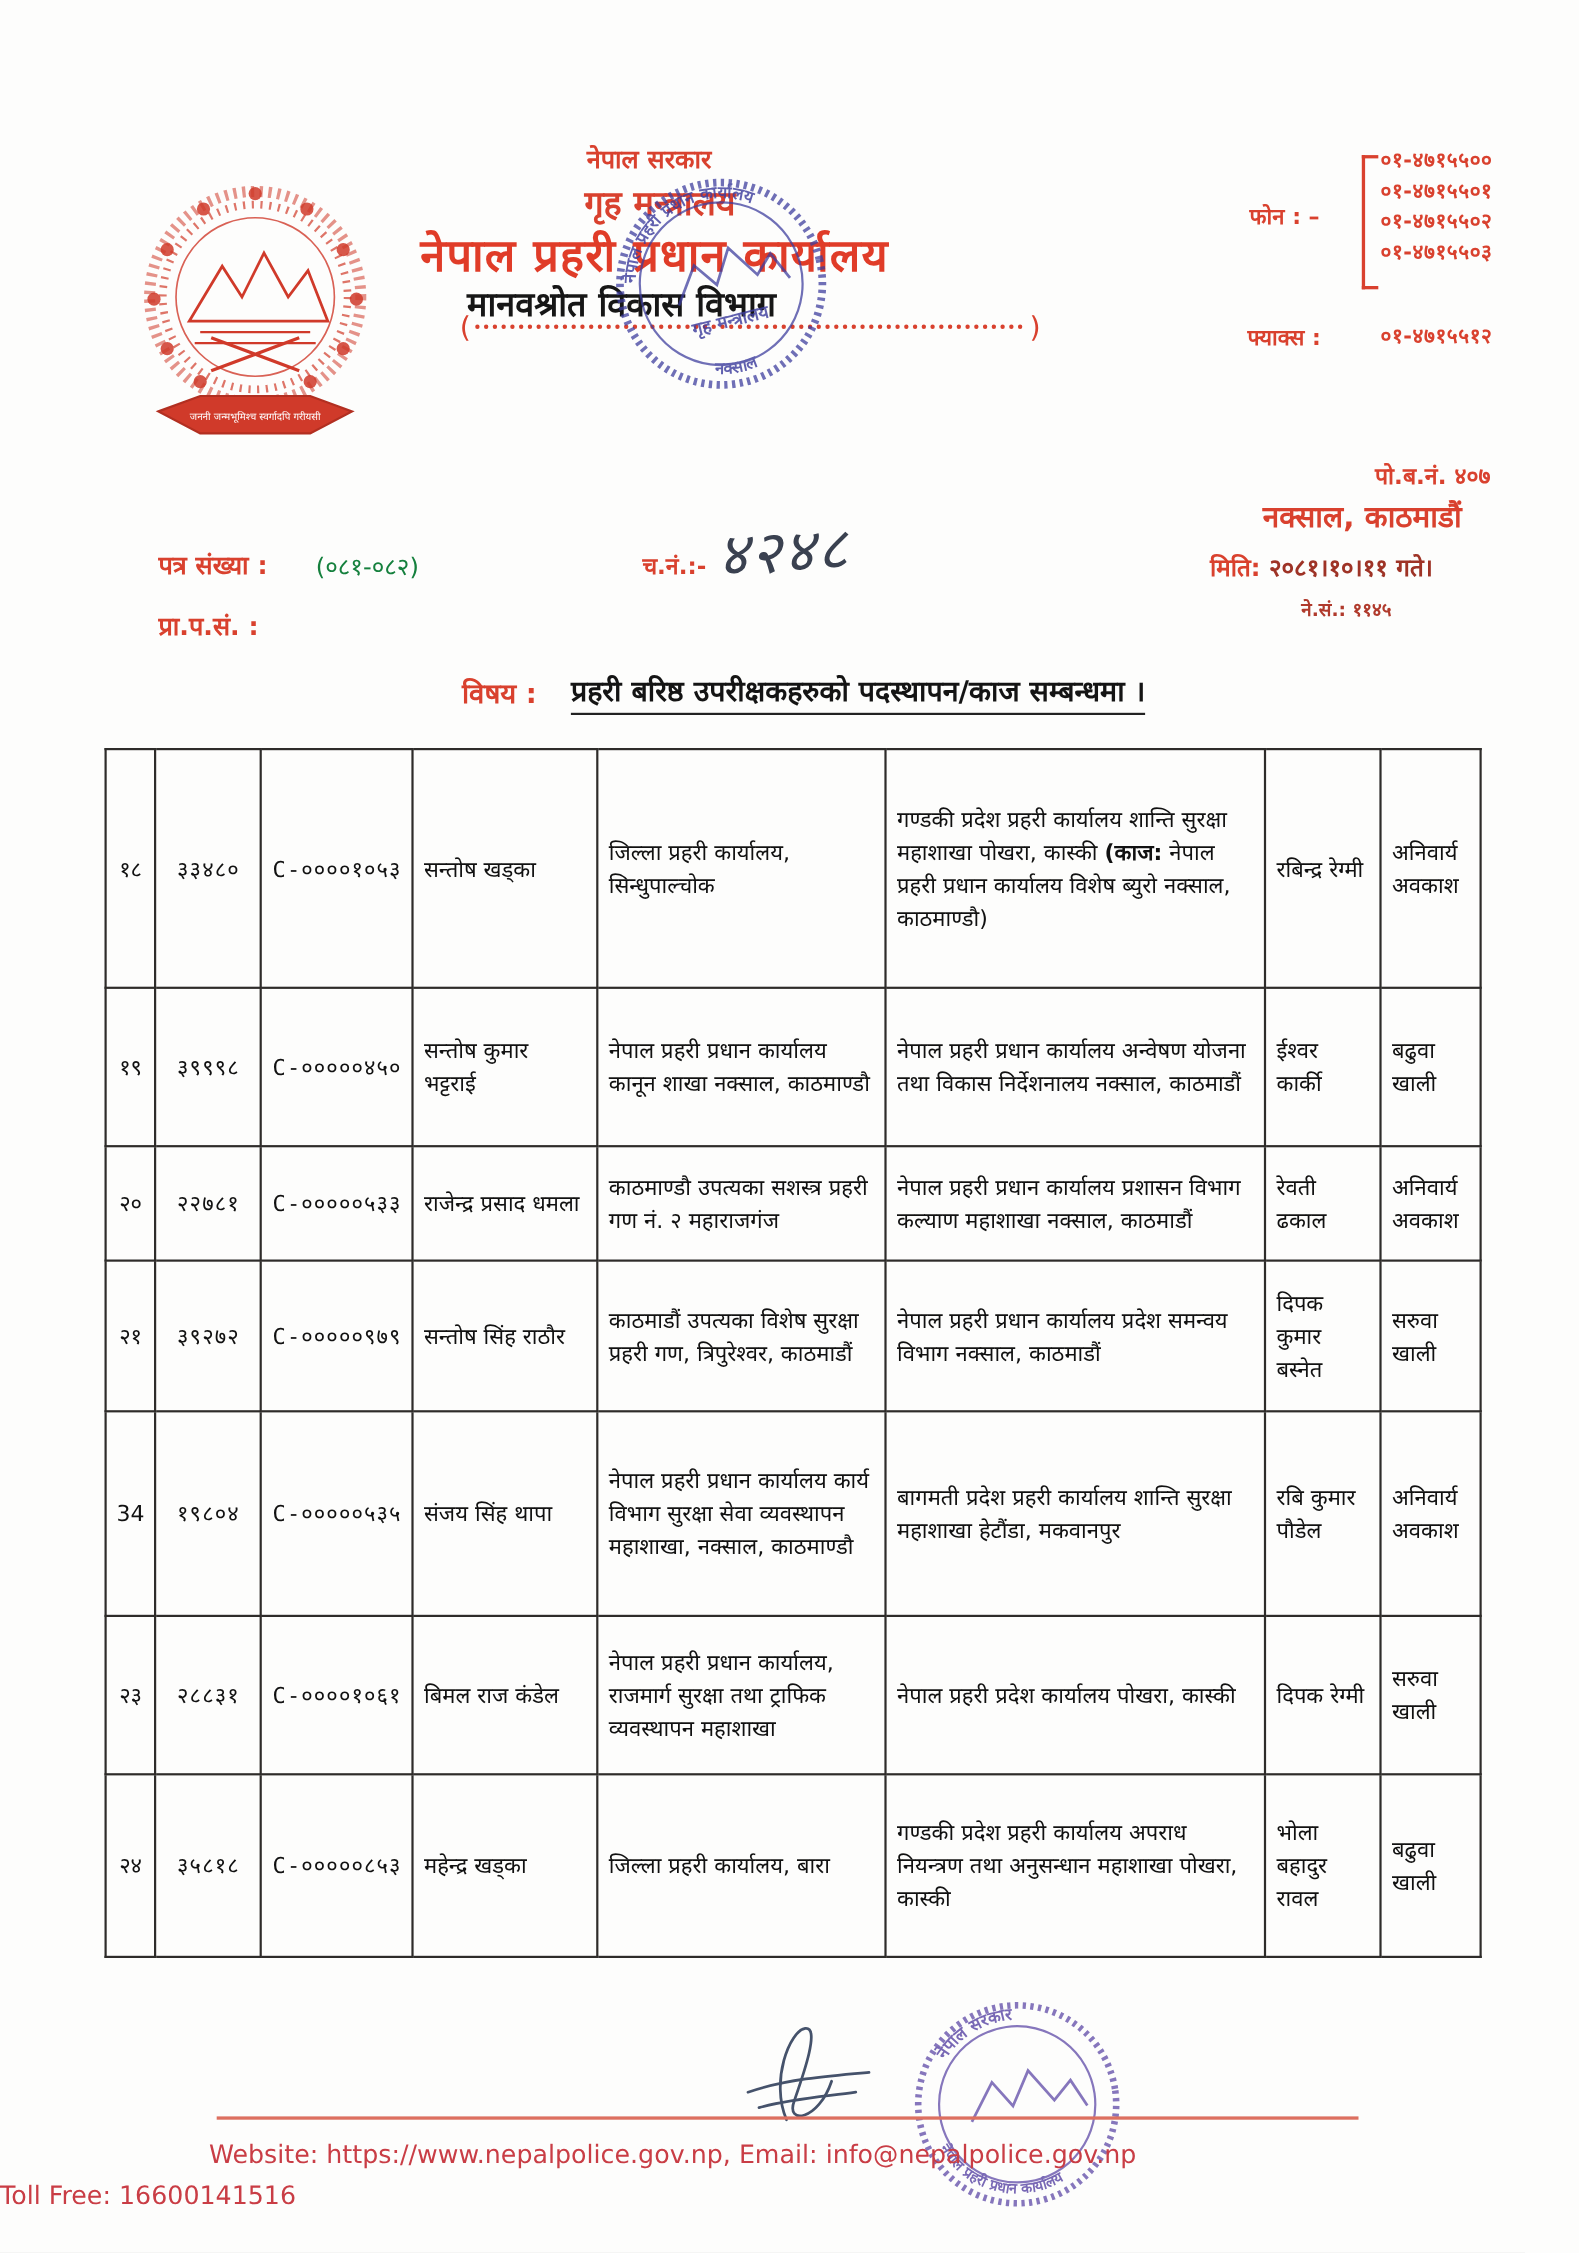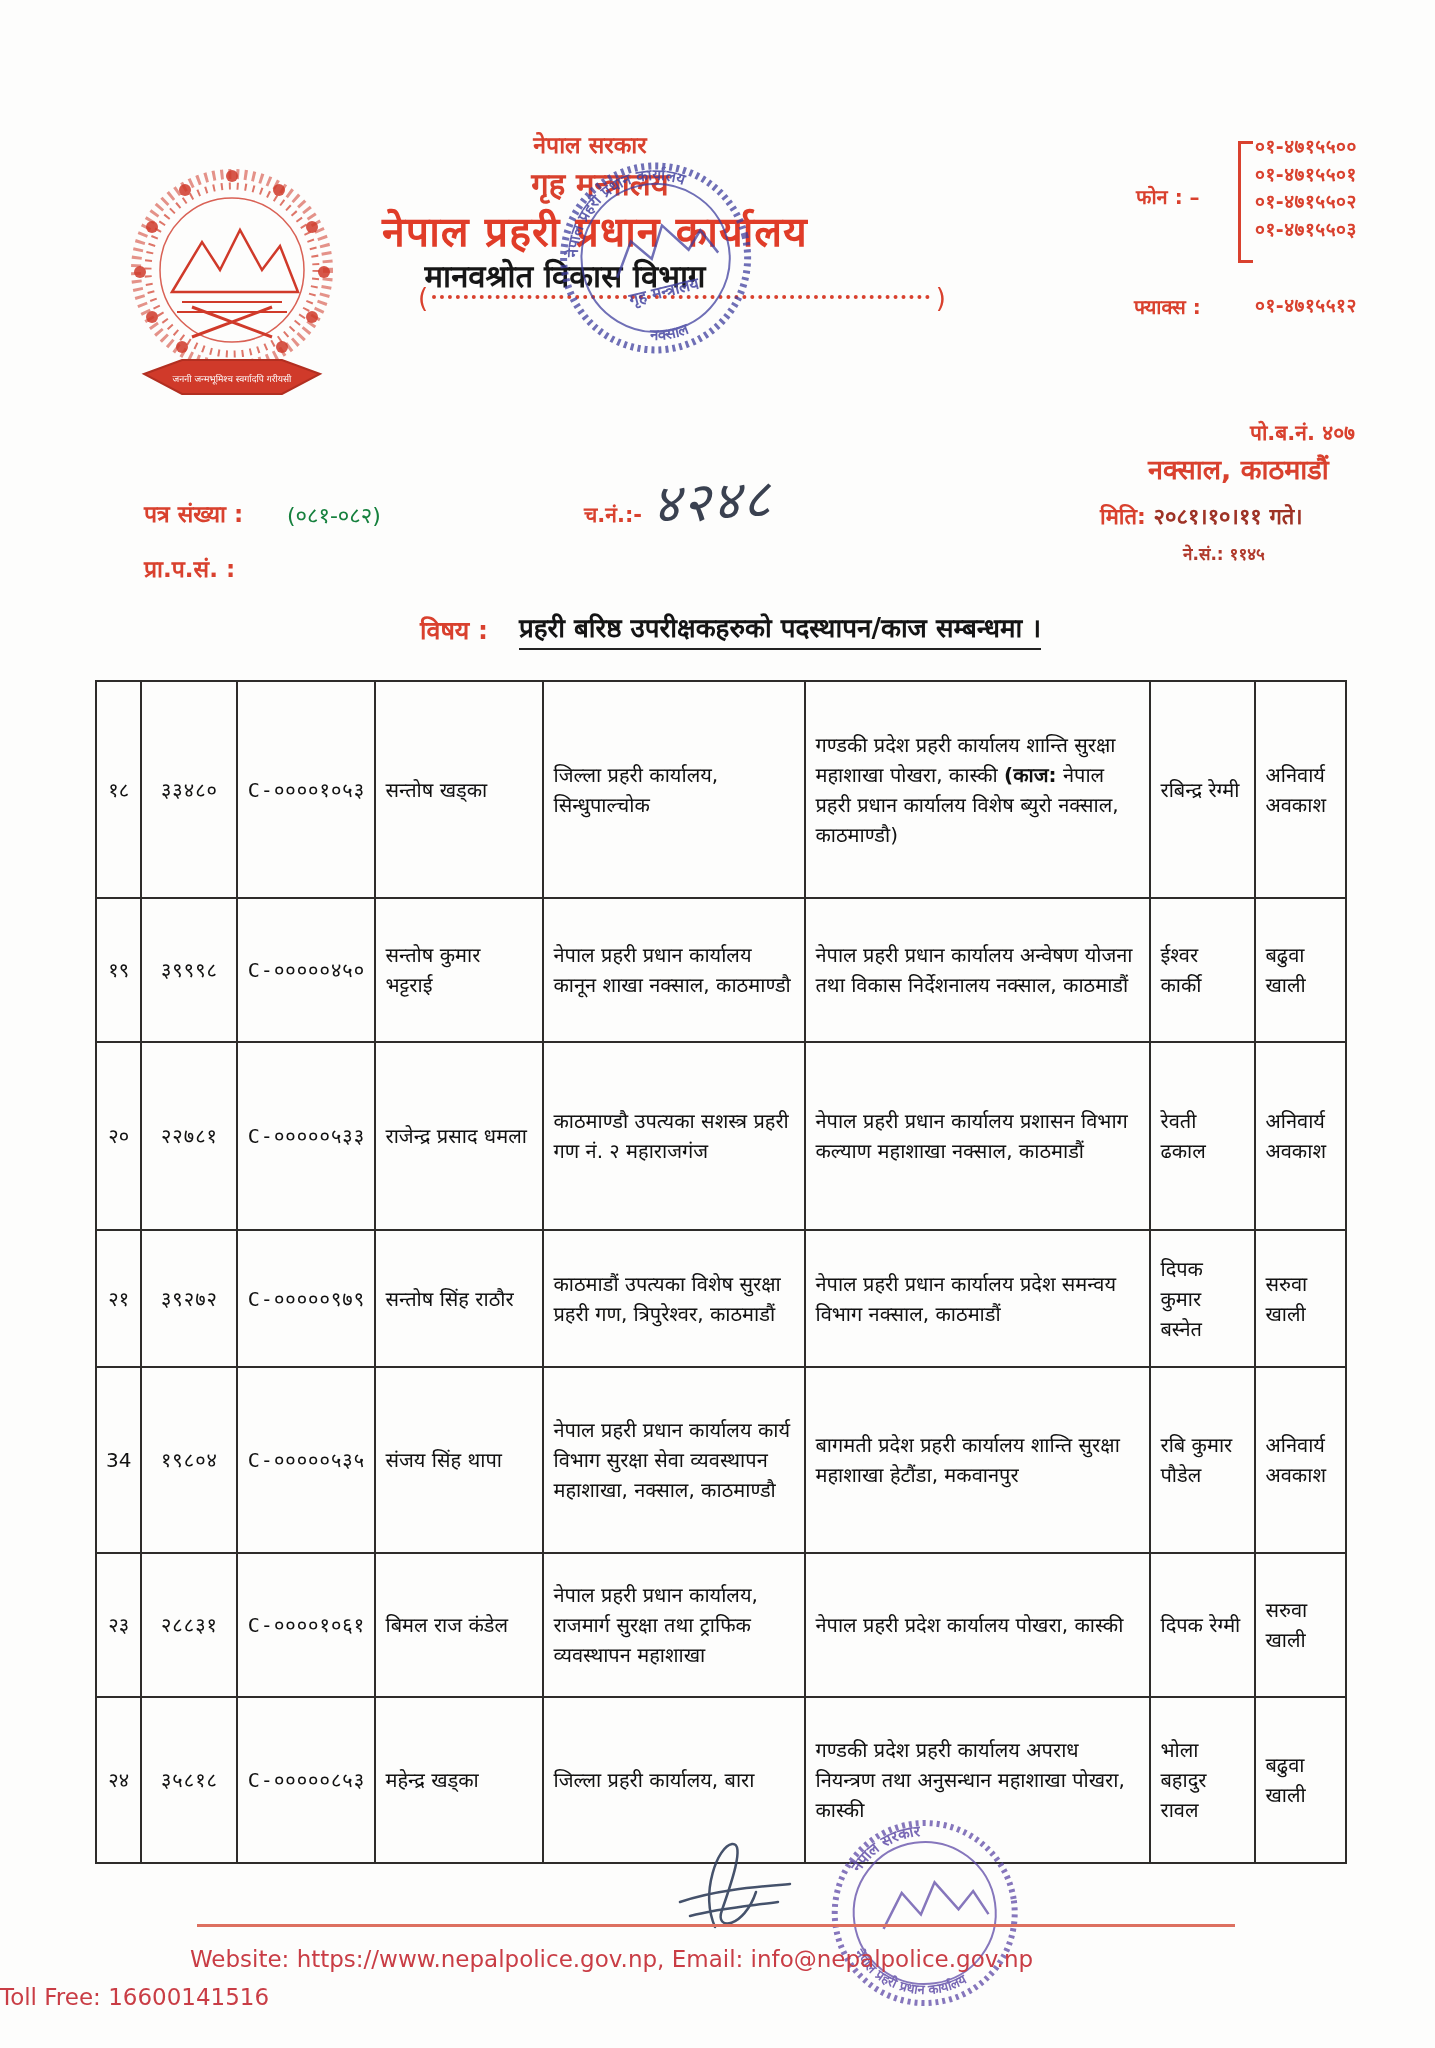--- a/index.html
+++ b/index.html
@@ -193,21 +193,21 @@
         <tr style="height: 144px;">
           <td class="c-sn">१९</td>
           <td class="c-badge">३९९९८</td>
           <td class="c-cno">C-०००००४५०</td>
           <td class="c-name">सन्तोष कुमार भट्टराई</td>
           <td class="c-from">नेपाल प्रहरी प्रधान कार्यालय कानून शाखा नक्साल, काठमाण्डौ</td>
           <td class="c-to">नेपाल प्रहरी प्रधान कार्यालय अन्वेषण योजना तथा विकास निर्देशनालय नक्साल, काठमाडौं</td>
           <td class="c-replaced">ईश्वर कार्की</td>
           <td class="c-remark">बढुवा खाली</td>
         </tr>
-        <tr style="height: 188px;">
+        <tr style="height: 104px;">
           <td class="c-sn">२०</td>
           <td class="c-badge">२२७८१</td>
           <td class="c-cno">C-०००००५३३</td>
           <td class="c-name">राजेन्द्र प्रसाद धमला</td>
           <td class="c-from">काठमाण्डौ उपत्यका सशस्त्र प्रहरी गण नं. २ महाराजगंज</td>
           <td class="c-to">नेपाल प्रहरी प्रधान कार्यालय प्रशासन विभाग कल्याण महाशाखा नक्साल, काठमाडौं</td>
           <td class="c-replaced">रेवती ढकाल</td>
           <td class="c-remark">अनिवार्य अवकाश</td>
         </tr>
         <tr style="height: 137px;">

